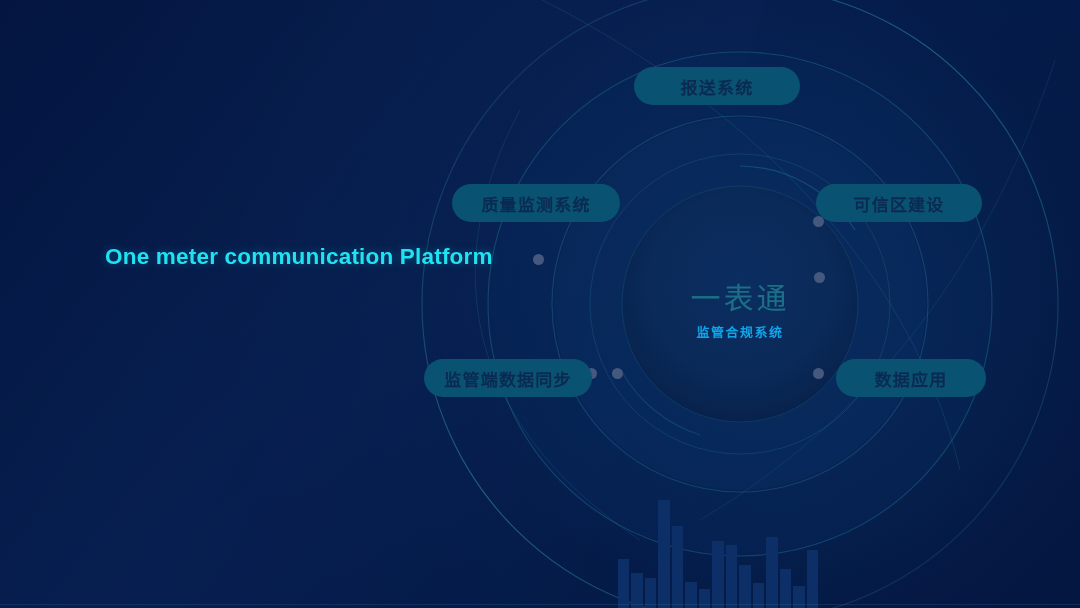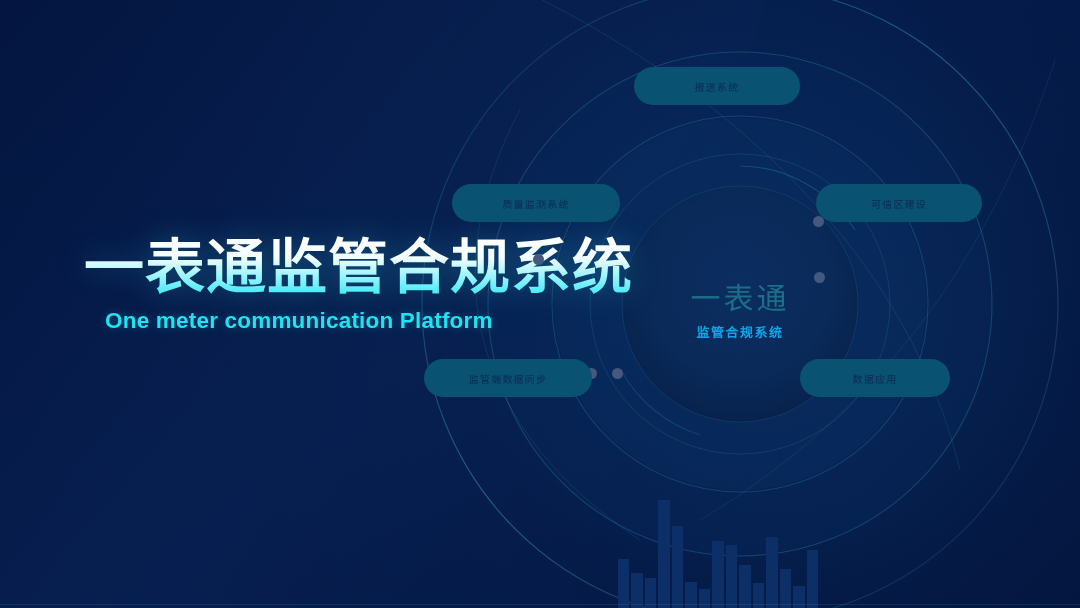--- a/index.html
+++ b/index.html
@@ -126,35 +126,35 @@
     line-height: 1;
   }
 
   
   .pill {
     position: absolute;
     height: 38px;
     border-radius: 19px;
     background: #0a5271;
     color: #0a2a52;
-    font-size: 10px;
-    font-weight: 400;
+    font-size: 17px;
+    font-weight: 700;
     letter-spacing: 1.2px;
     display: flex;
     align-items: center;
     justify-content: center;
     white-space: nowrap;
     box-sizing: border-box;
     padding: 0 20px;
   }
   .pill-baosong      { left: 634px; top: 67px;  width: 166px; }
   .pill-zhiliang     { left: 452px; top: 184px; width: 168px; }
   .pill-kexinqu      { left: 816px; top: 184px; width: 166px; }
   .pill-jianguan     { left: 424px; top: 359px; width: 168px; }
-  .pill-shuju        { left: 800px; top: 359px; width: 150px; align-items: center; }
+  .pill-shuju        { left: 836px; top: 359px; width: 150px; align-items: center; }
 
   
   .dot {
     position: absolute;
     width: 11px;
     height: 11px;
     border-radius: 50%;
     background: #45597e;
   }
   .dot-a { left: 813px; top: 216px; }
@@ -229,21 +229,20 @@
       <div class="bar" style="height: 23%; background: rgb(12, 47, 104);"></div>
       <div class="bar" style="height: 66%; background: rgb(12, 47, 104);"></div>
       <div class="bar" style="height: 36%; background: rgb(12, 47, 104);"></div>
       <div class="bar" style="height: 20%; background: rgb(12, 47, 104);"></div>
       <div class="bar" style="height: 54%; background: rgb(12, 47, 104);"></div>
     </div>
 
   <div class="baseline"></div>
 
   <div class="headline">
-    <h1 class="main">一表通监管合规系统</h1>
     <div class="sub">One meter communication Platform</div>
   </div>
 
   <div class="hub">
     <div class="hub-title">一表通</div>
     <div class="hub-sub">监管合规系统</div>
   </div>
 
   <div class="dot dot-a"></div>
   <div class="dot dot-b"></div>

